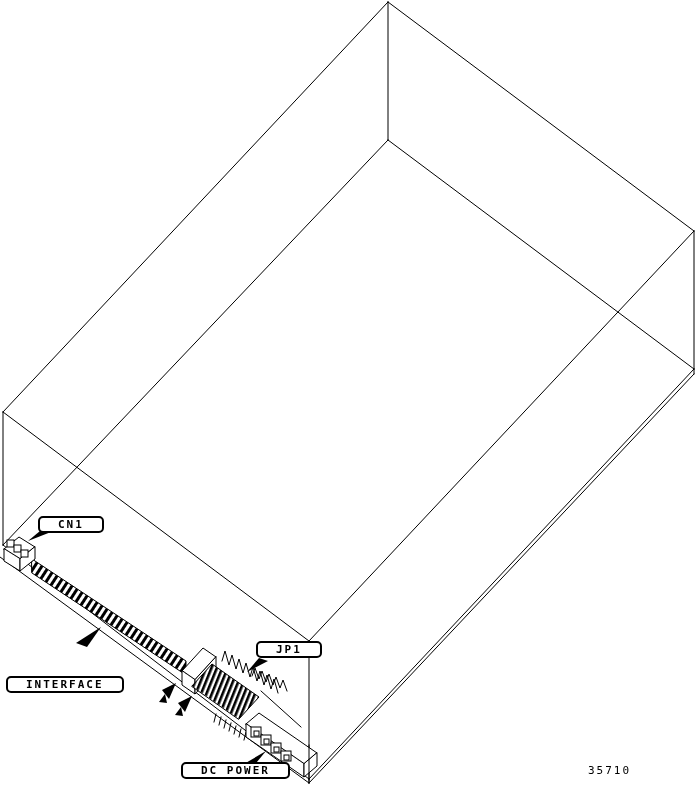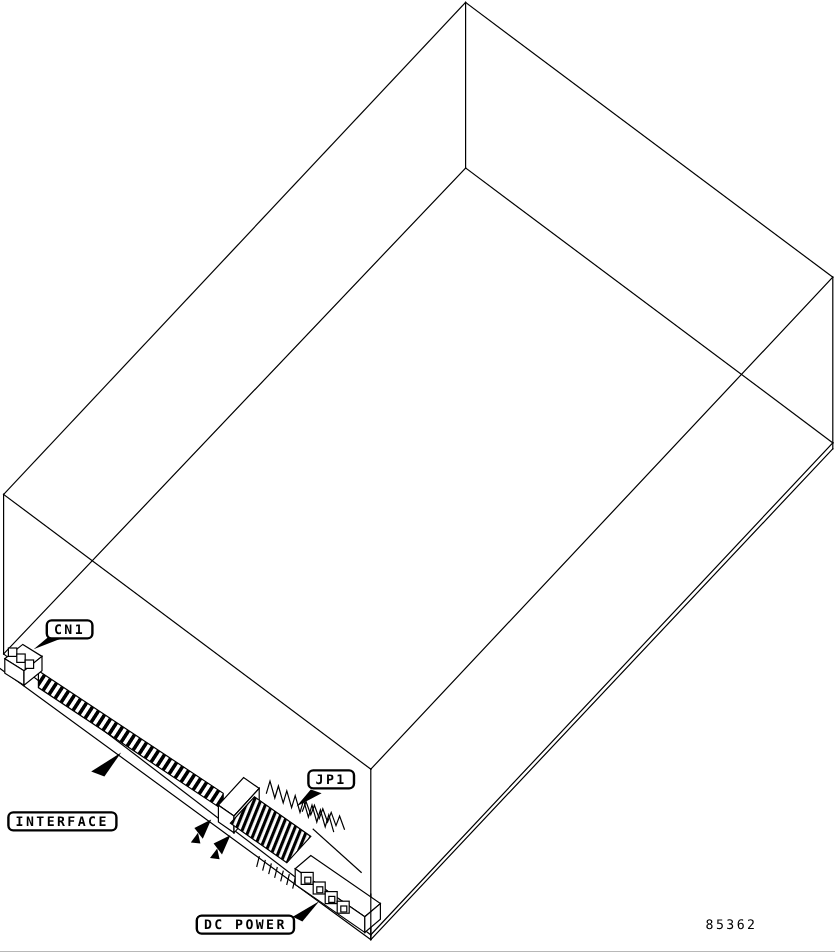--- a/index.html
+++ b/index.html
@@ -9,32 +9,32 @@
     background:#ffffff;
     font-family:"DejaVu Sans Mono", monospace;
     overflow:hidden;
   }
   #drawing{position:absolute;left:0;top:0;}
   .callout{
     position:absolute;
     background:#ffffff;
     border:2px solid #000000;
     border-radius:5px;
-    padding:0 5px;
+    padding:0 18px;
     font:bold 11px "DejaVu Sans Mono", monospace;
     letter-spacing:2px;
     line-height:13px;
     color:#000000;
     white-space:nowrap;
     z-index:3;
   }
   #callout-cn1{left:38px;top:516px;}
   #callout-interface{left:6px;top:676px;}
   #callout-jp1{left:256px;top:641px;text-align:center;}
-  #callout-dcpower{left:163px;top:762px;}
+  #callout-dcpower{left:181px;top:762px;}
   #figure-number{
     position:absolute;left:588px;top:764px;
     font:11px "DejaVu Sans Mono", monospace;
     letter-spacing:2px;color:#000000;z-index:3;
   }
 </style>
 </head>
 <body>
 
 <div id="stage">
@@ -145,15 +145,15 @@
   </svg>
 
   <div class="callout" id="callout-cn1">CN1</div>
 
   <div class="callout" id="callout-interface">INTERFACE</div>
 
   <div class="callout" id="callout-jp1">JP1</div>
 
   <div class="callout" id="callout-dcpower">DC POWER</div>
 
-  <div id="figure-number">85362</div>
+  <div id="figure-number">35710</div>
 
 </div>
 
 </body></html>

